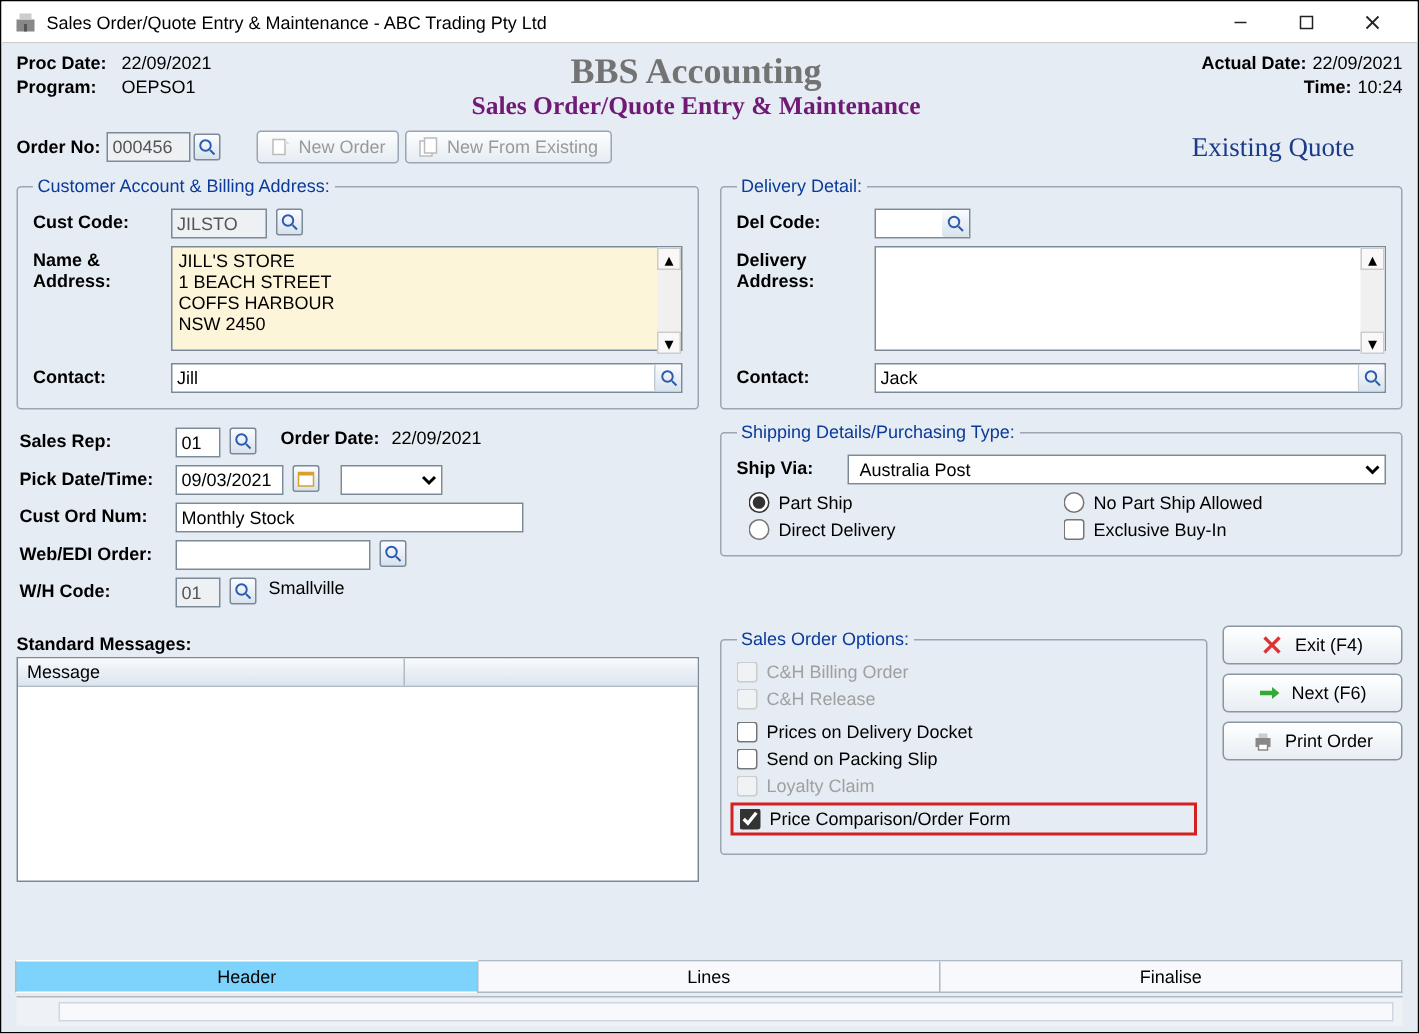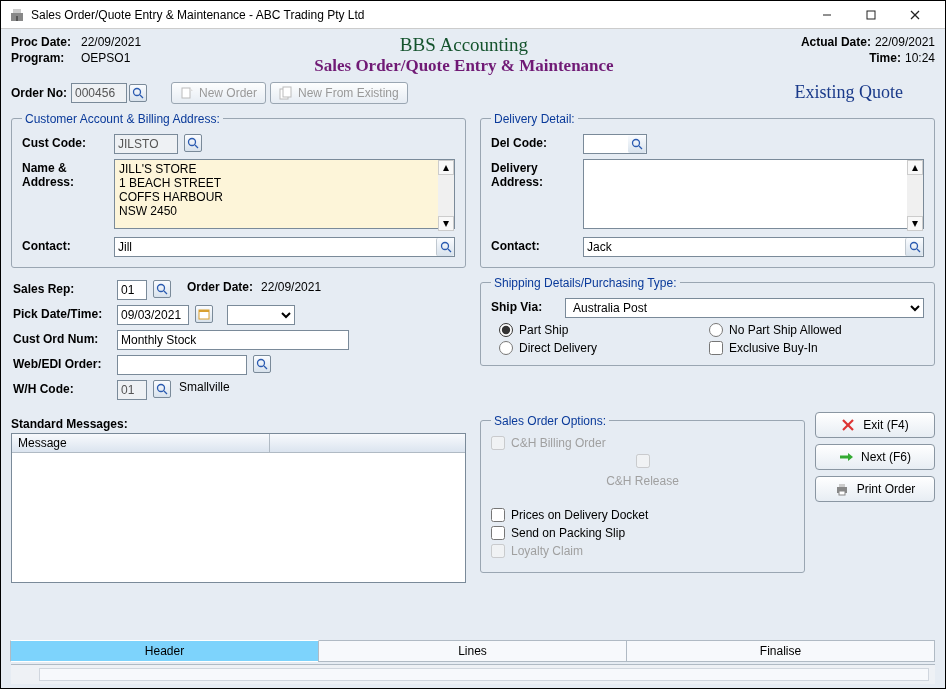--- a/index.html
+++ b/index.html
@@ -10,21 +10,21 @@
   .titlebar .app-icon { width: 16px; height: 16px; margin-right: 6px; display: inline-flex; align-items: center; justify-content: center; }
   .win-controls { display: flex; gap: 0; }
   .win-btn { width: 44px; height: 26px; display: flex; align-items: center; justify-content: center; border: none; background: transparent; cursor: pointer; }
   .body { flex: 1; background: #e6ecf3; padding: 6px 10px 4px 10px; display: flex; flex-direction: column; position: relative; }
   .hdr-row { display: flex; justify-content: space-between; align-items: flex-start; }
   .hdr-left, .hdr-right { font-size: 12px; }
   .hdr-left div, .hdr-right div { margin-bottom: 2px; }
   .hdr-label { font-weight: bold; display: inline-block; width: 70px; }
   .hdr-right .hdr-label { width: 84px; text-align: right; margin-right: 4px; }
   .hdr-center { text-align: center; flex: 1; }
-  .brand { color: #14532d; font-size: 19px; font-weight: normal; line-height: 1.1; font-family: "Times New Roman", serif; }
+  .brand { color: #737373; font-size: 24px; font-weight: bold; line-height: 1.1; font-family: "Times New Roman", serif; }
   .subtitle { color: #701a75; font-size: 17px; font-weight: bold; font-family: "Times New Roman", serif; }
   .toolbar-row { display: flex; align-items: center; margin-top: 6px; }
   .label { font-weight: bold; font-size: 12px; margin-right: 4px; }
   .input { background: #fff; border: 1px solid #7a8a99; height: 20px; padding: 1px 3px; font-size: 12px; font-family: inherit; }
   .input.readonly { background: #eef1f4; color:#555;}
   .lookup-btn { width: 18px; height: 18px; border: 1px solid #7a8a99; background: linear-gradient(#fafcff,#d8e2ec); display: inline-flex; align-items: center; justify-content: center; cursor: pointer; margin-left: 2px; vertical-align: middle; border-radius: 2px;}
   .btn { border: 1px solid #9aa6b2; background: linear-gradient(#fdfefe,#e6ecf3); padding: 3px 8px; border-radius: 3px; display: inline-flex; align-items: center; gap: 5px; font-size: 12px; cursor: pointer; color:#666; }
   .btn.disabled { color: #999; cursor: default; }
   .status-text { color: #1a3a8a; font-size: 18px; font-weight: normal; margin-left: auto; margin-right: 32px; font-family: "Times New Roman", serif;}
   .columns { display: flex; gap: 14px; margin-top: 8px; }
@@ -308,36 +308,42 @@
           </div>
         </fieldset>
 
         <div class="row-flex" style="margin-top:40px;">
           <fieldset style="flex:1;">
             <legend>Sales Order Options:</legend>
             <label class="check-opt disabled" style="margin-bottom:4px;">
                 <input type="checkbox" disabled="" style="">
                 <span>C&amp;H Billing Order</span>
               </label>
-            <label class="check-opt disabled" style="margin-bottom:20px;flex-direction:column;">
+            <label class="check-opt disabled" style="margin-bottom:8px;">
                 <input type="checkbox" disabled="" style="">
                 <span>C&amp;H Release</span>
               </label>
             <label class="check-opt" style="margin-bottom:4px;">
                 <input type="checkbox" style="">
                 <span>Prices on Delivery Docket</span>
               </label>
             <label class="check-opt" style="margin-bottom:4px;">
                 <input type="checkbox" style="">
                 <span>Send on Packing Slip</span>
               </label>
             <label class="check-opt disabled" style="margin-bottom:4px;">
                 <input type="checkbox" disabled="" style="">
                 <span>Loyalty Claim</span>
               </label>
+            <div class="highlight-box">
+              <label class="check-opt">
+                  <input type="checkbox" checked="" style="">
+                  <span>Price Comparison/Order Form</span>
+                </label>
+            </div>
           </fieldset>
           <div class="right-buttons">
             <button class="big-btn">
               <svg width="14" height="14">
                   <line x1="2" y1="2" x2="12" y2="12" stroke="#d33" stroke-width="2.2"></line>
                   <line x1="12" y1="2" x2="2" y2="12" stroke="#d33" stroke-width="2.2"></line>
                 </svg>
               <span>Exit (F4)</span>
             </button>
             <button class="big-btn">

